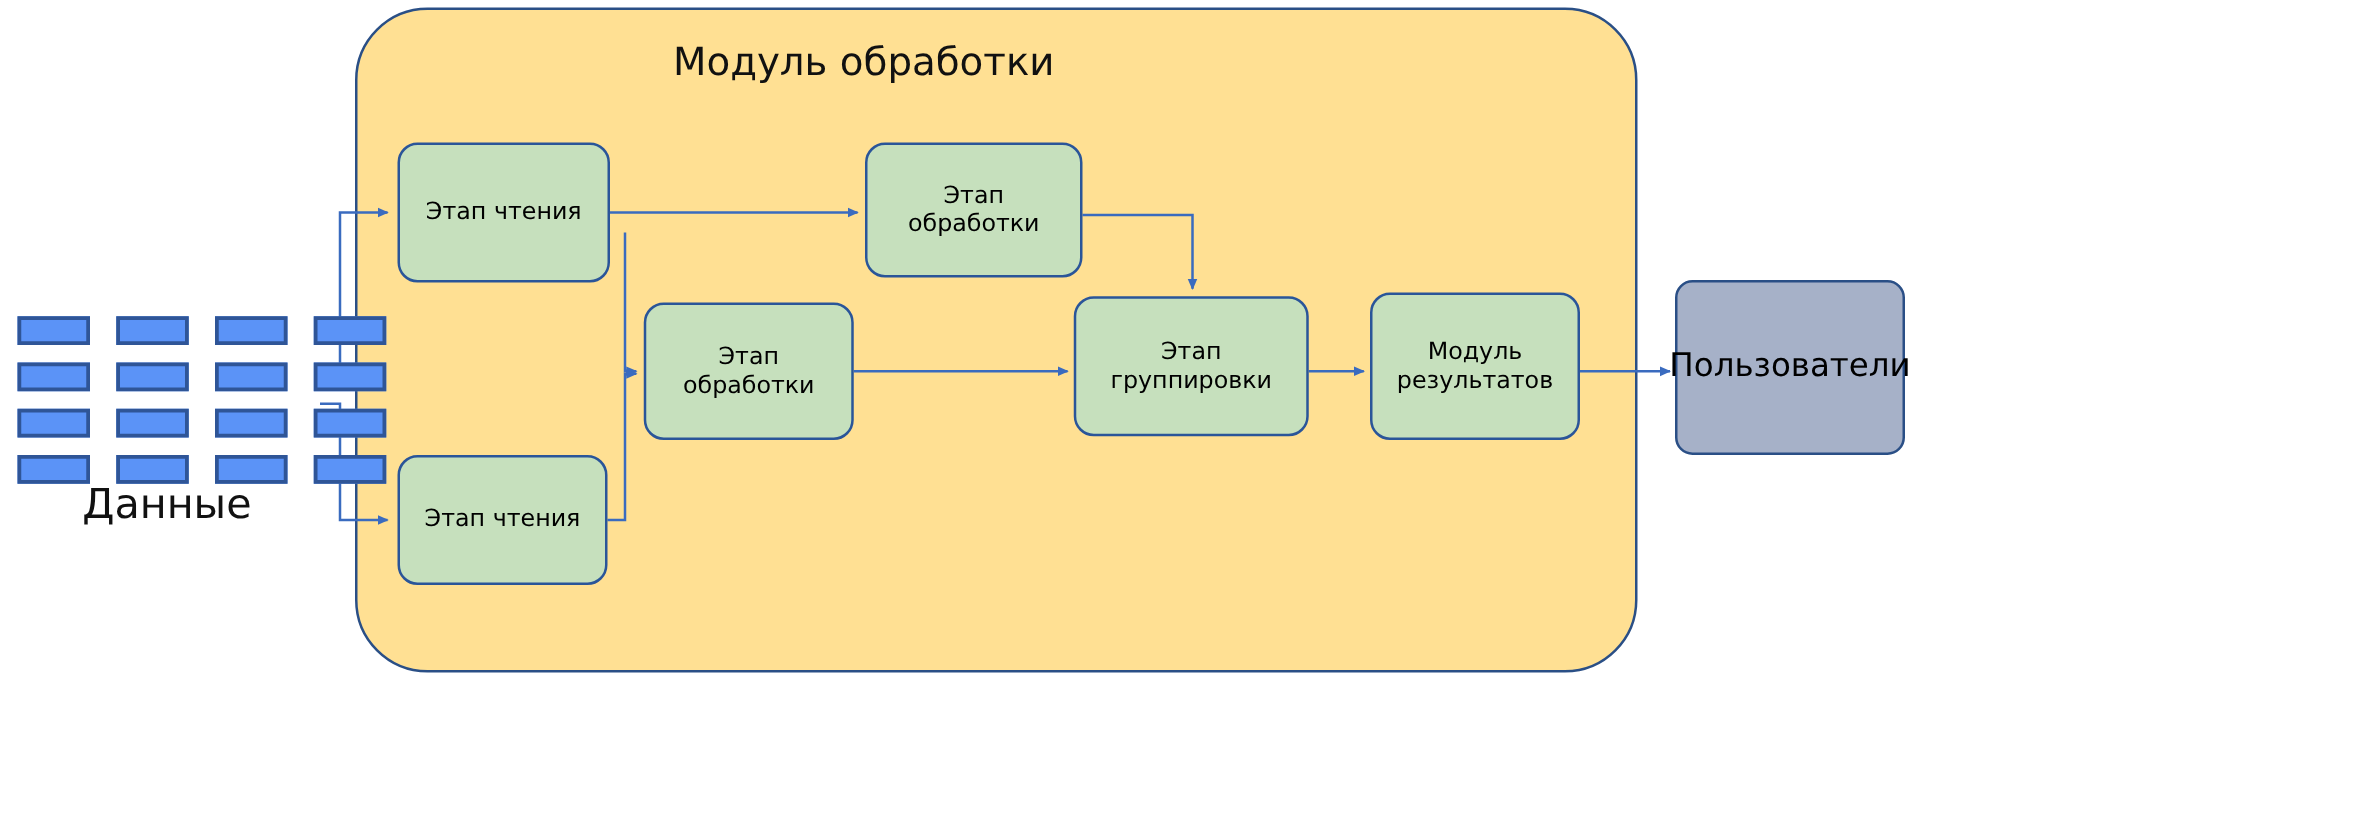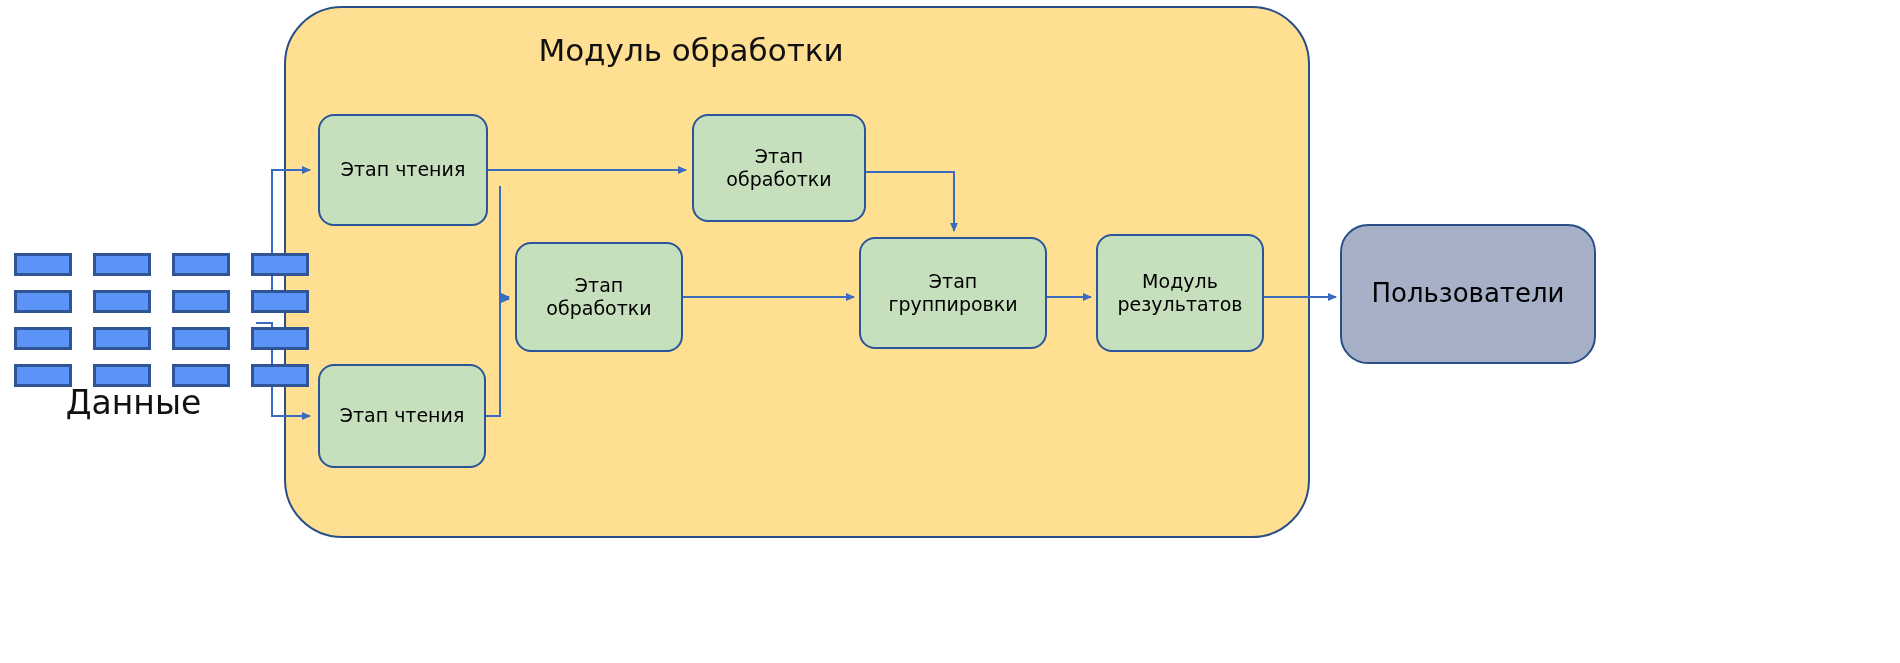--- a/index.html
+++ b/index.html
@@ -150,15 +150,15 @@
 обработки</div>
 
   <div class="node stage-box" style="left:318px; top:364px; width:168px; height:104px;">Этап чтения</div>
 
   <div class="node stage-box" style="left:859px; top:237px; width:188px; height:112px;">Этап
 группировки</div>
 
   <div class="node stage-box" style="left:1096px; top:234px; width:168px; height:118px;">Модуль
 результатов</div>
 
-  <div class="node users-box" style="left:1340px; top:224px; width:256px; height:140px;border-radius:28px;">Пользователи</div>
+  <div class="node users-box" style="left:1340px; top:224px; width:184px; height:140px;">Пользователи</div>
 
 </div>
 
 </body></html>

